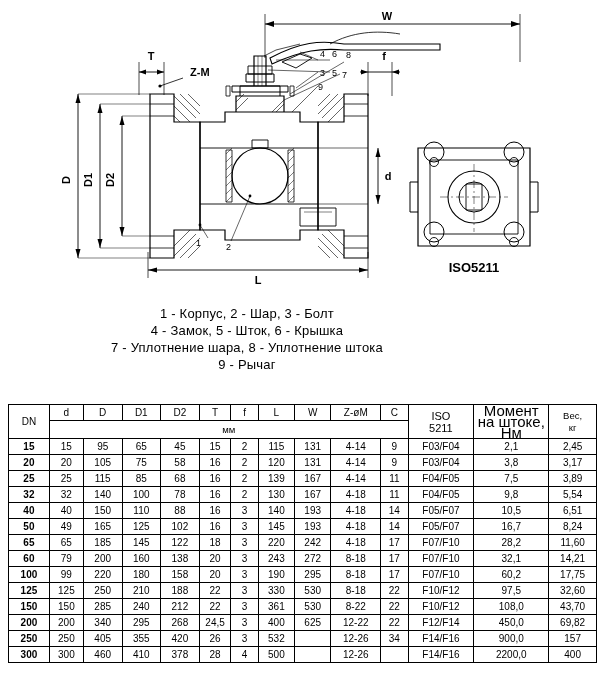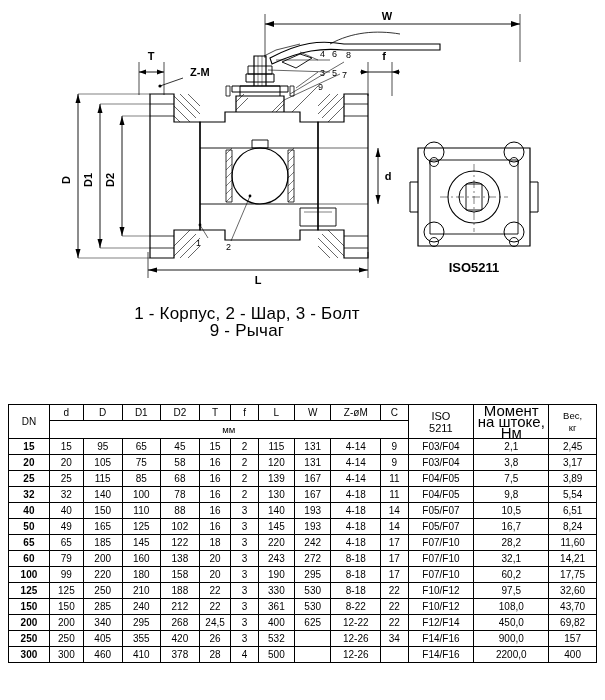--- a/index.html
+++ b/index.html
@@ -12,21 +12,21 @@
   .page{position:relative;width:605px;height:700px;}
 
   
   .drawing{position:relative;width:605px;height:300px;}
   .drawing svg{display:block;}
 
   
   .legend{
     position:absolute;top:305px;left:0;width:494px;
     text-align:center;
-    font-size:17px;
+    font-size:13px;
     line-height:17px;
     letter-spacing:.2px;
   }
   .legend div{white-space:pre;}
 
   
   .tablewrap{position:absolute;top:404px;left:8px;width:589px;}
   table{border-collapse:collapse;width:589px;font-size:10px;}
   table td,table th{
     border:1px solid #000;
@@ -238,20 +238,22 @@
         <text x="342" y="78">7</text>
         <text x="346" y="58">8</text>
         <text x="318" y="90">9</text>
       </g>
     </g>
   </svg>
   </div>
 
   <div class="legend">
     <div>1 - Корпус, 2 - Шар, 3 - Болт</div>
+    <div>4 - Замок, 5 - Шток, 6 - Крышка</div>
+    <div>7 - Уплотнение шара, 8 - Уплотнение штока</div>
     <div>9 - Рычаг</div>
   </div>
 
   <div class="tablewrap">
     <table>
       <colgroup>
         <col class="c-dn">
           <col class="c-d">
           <col class="c-D">
           <col class="c-D1">

